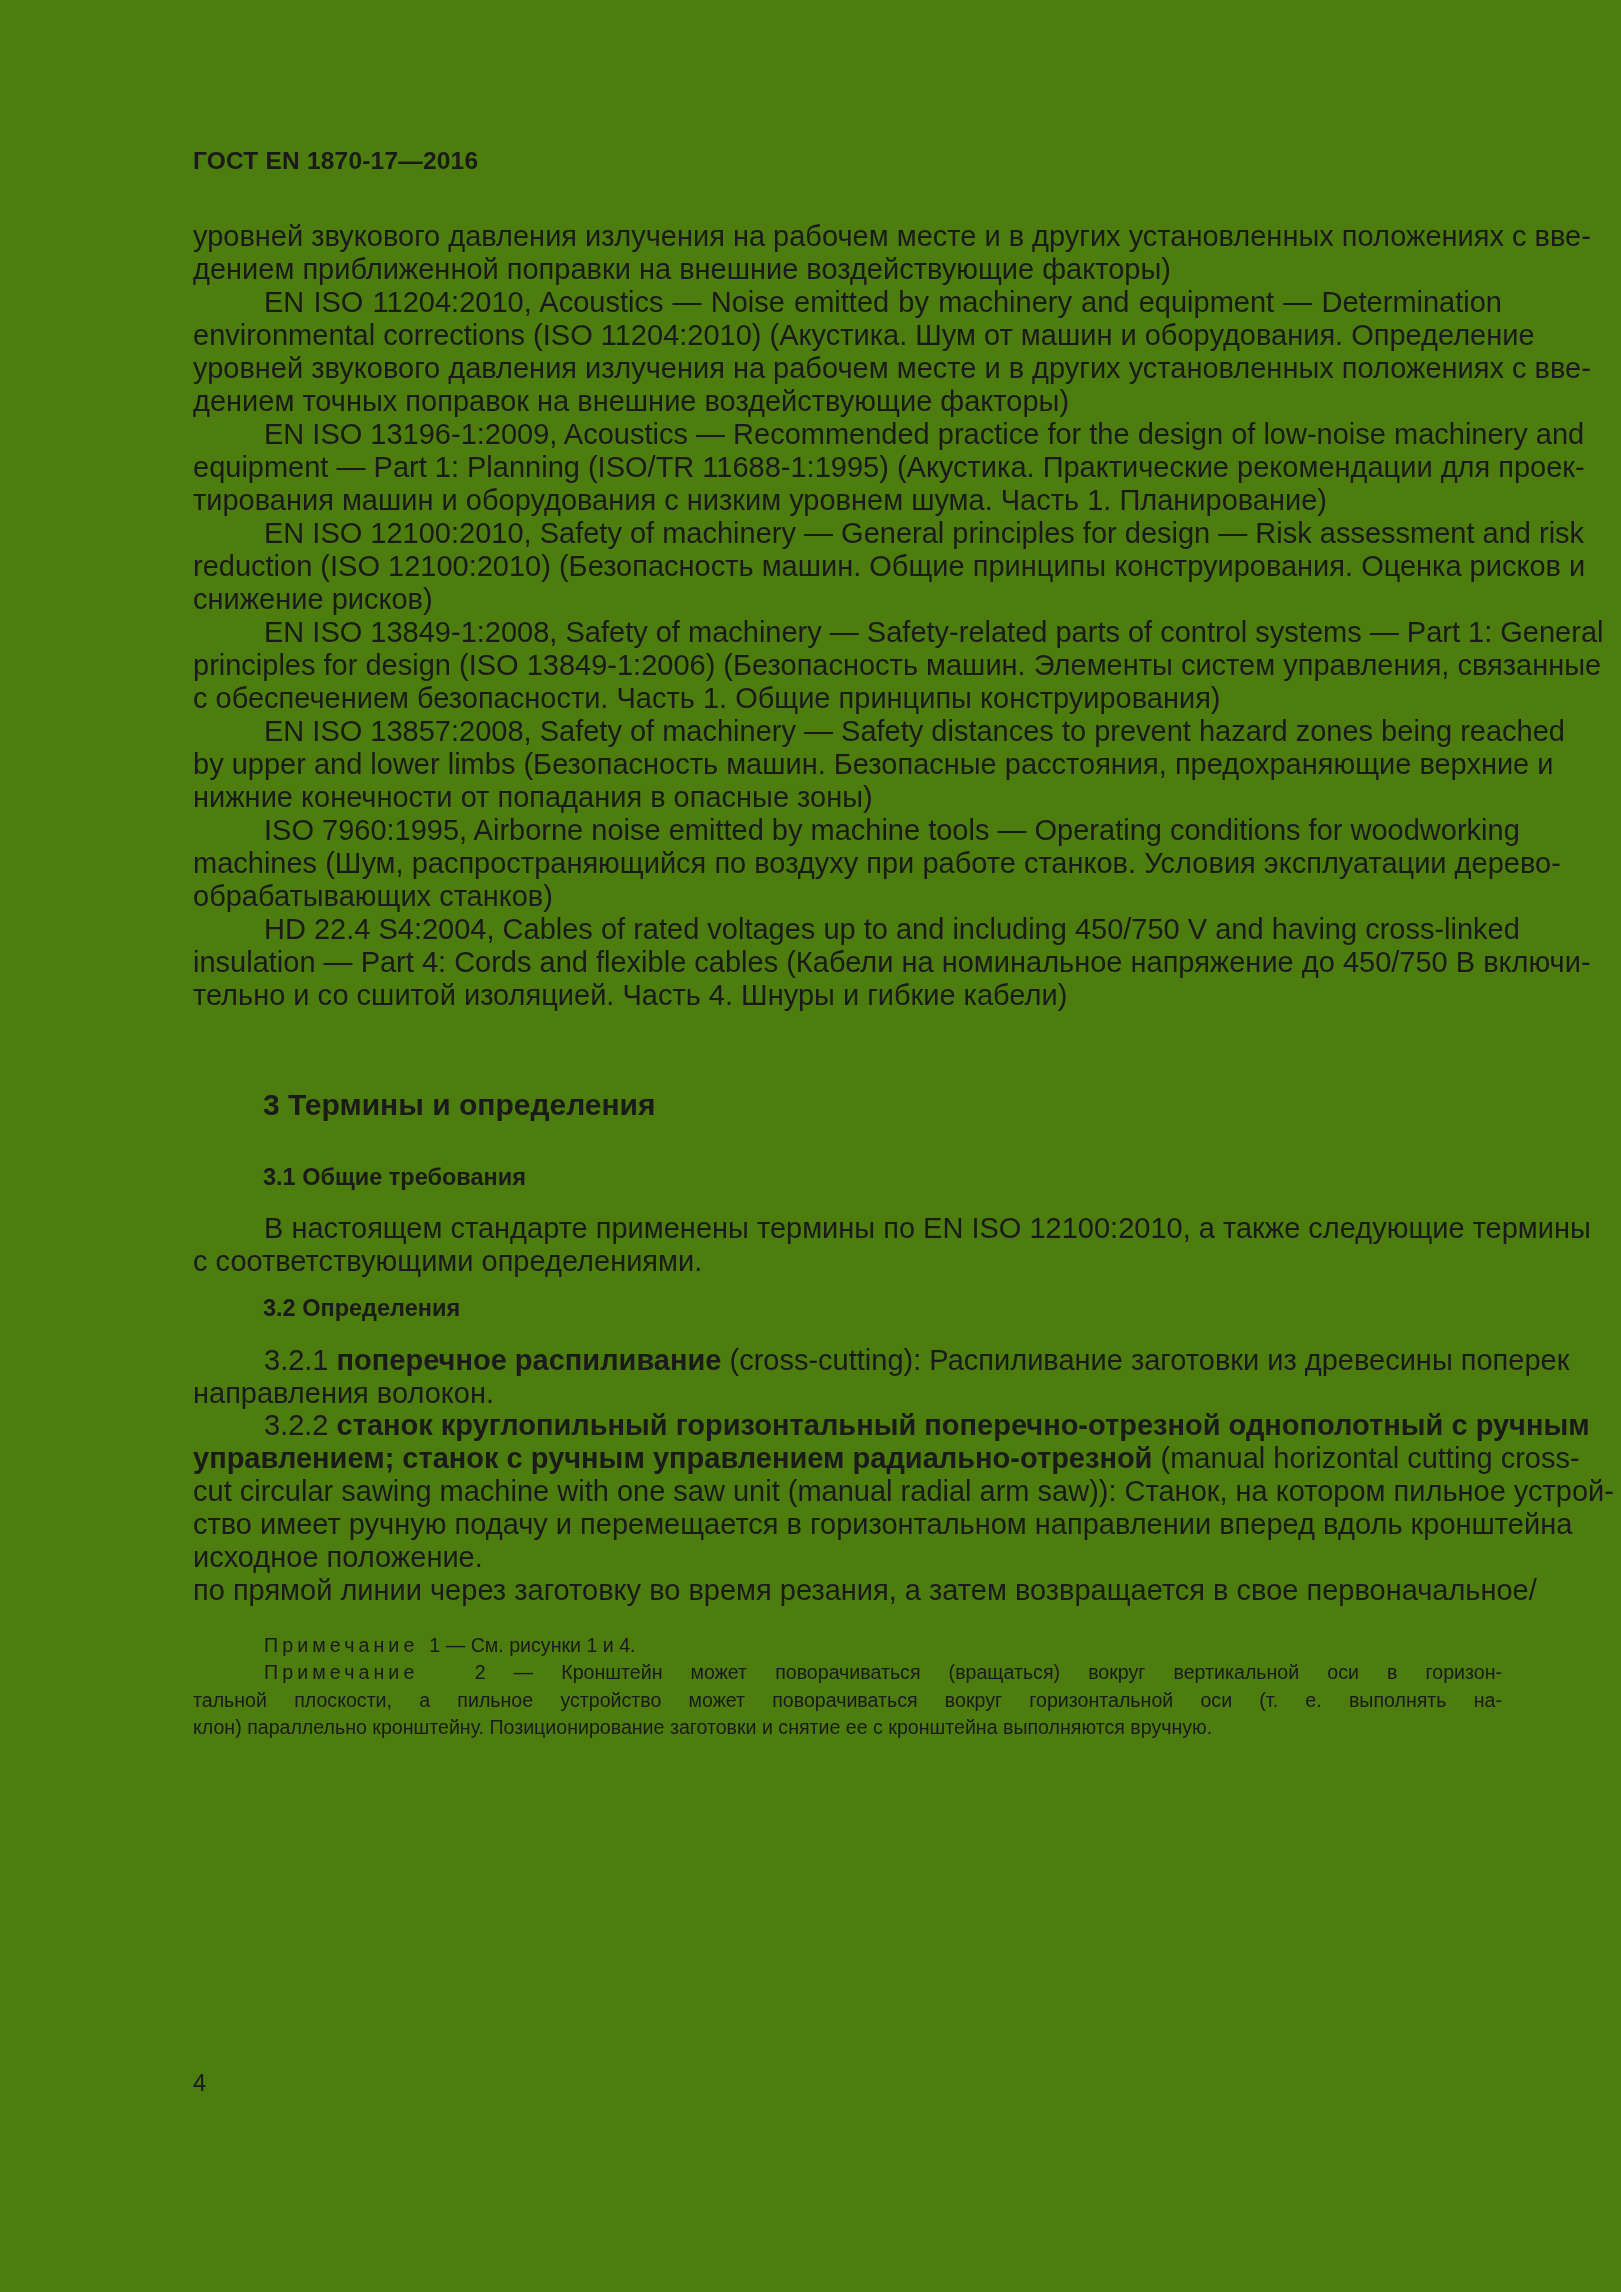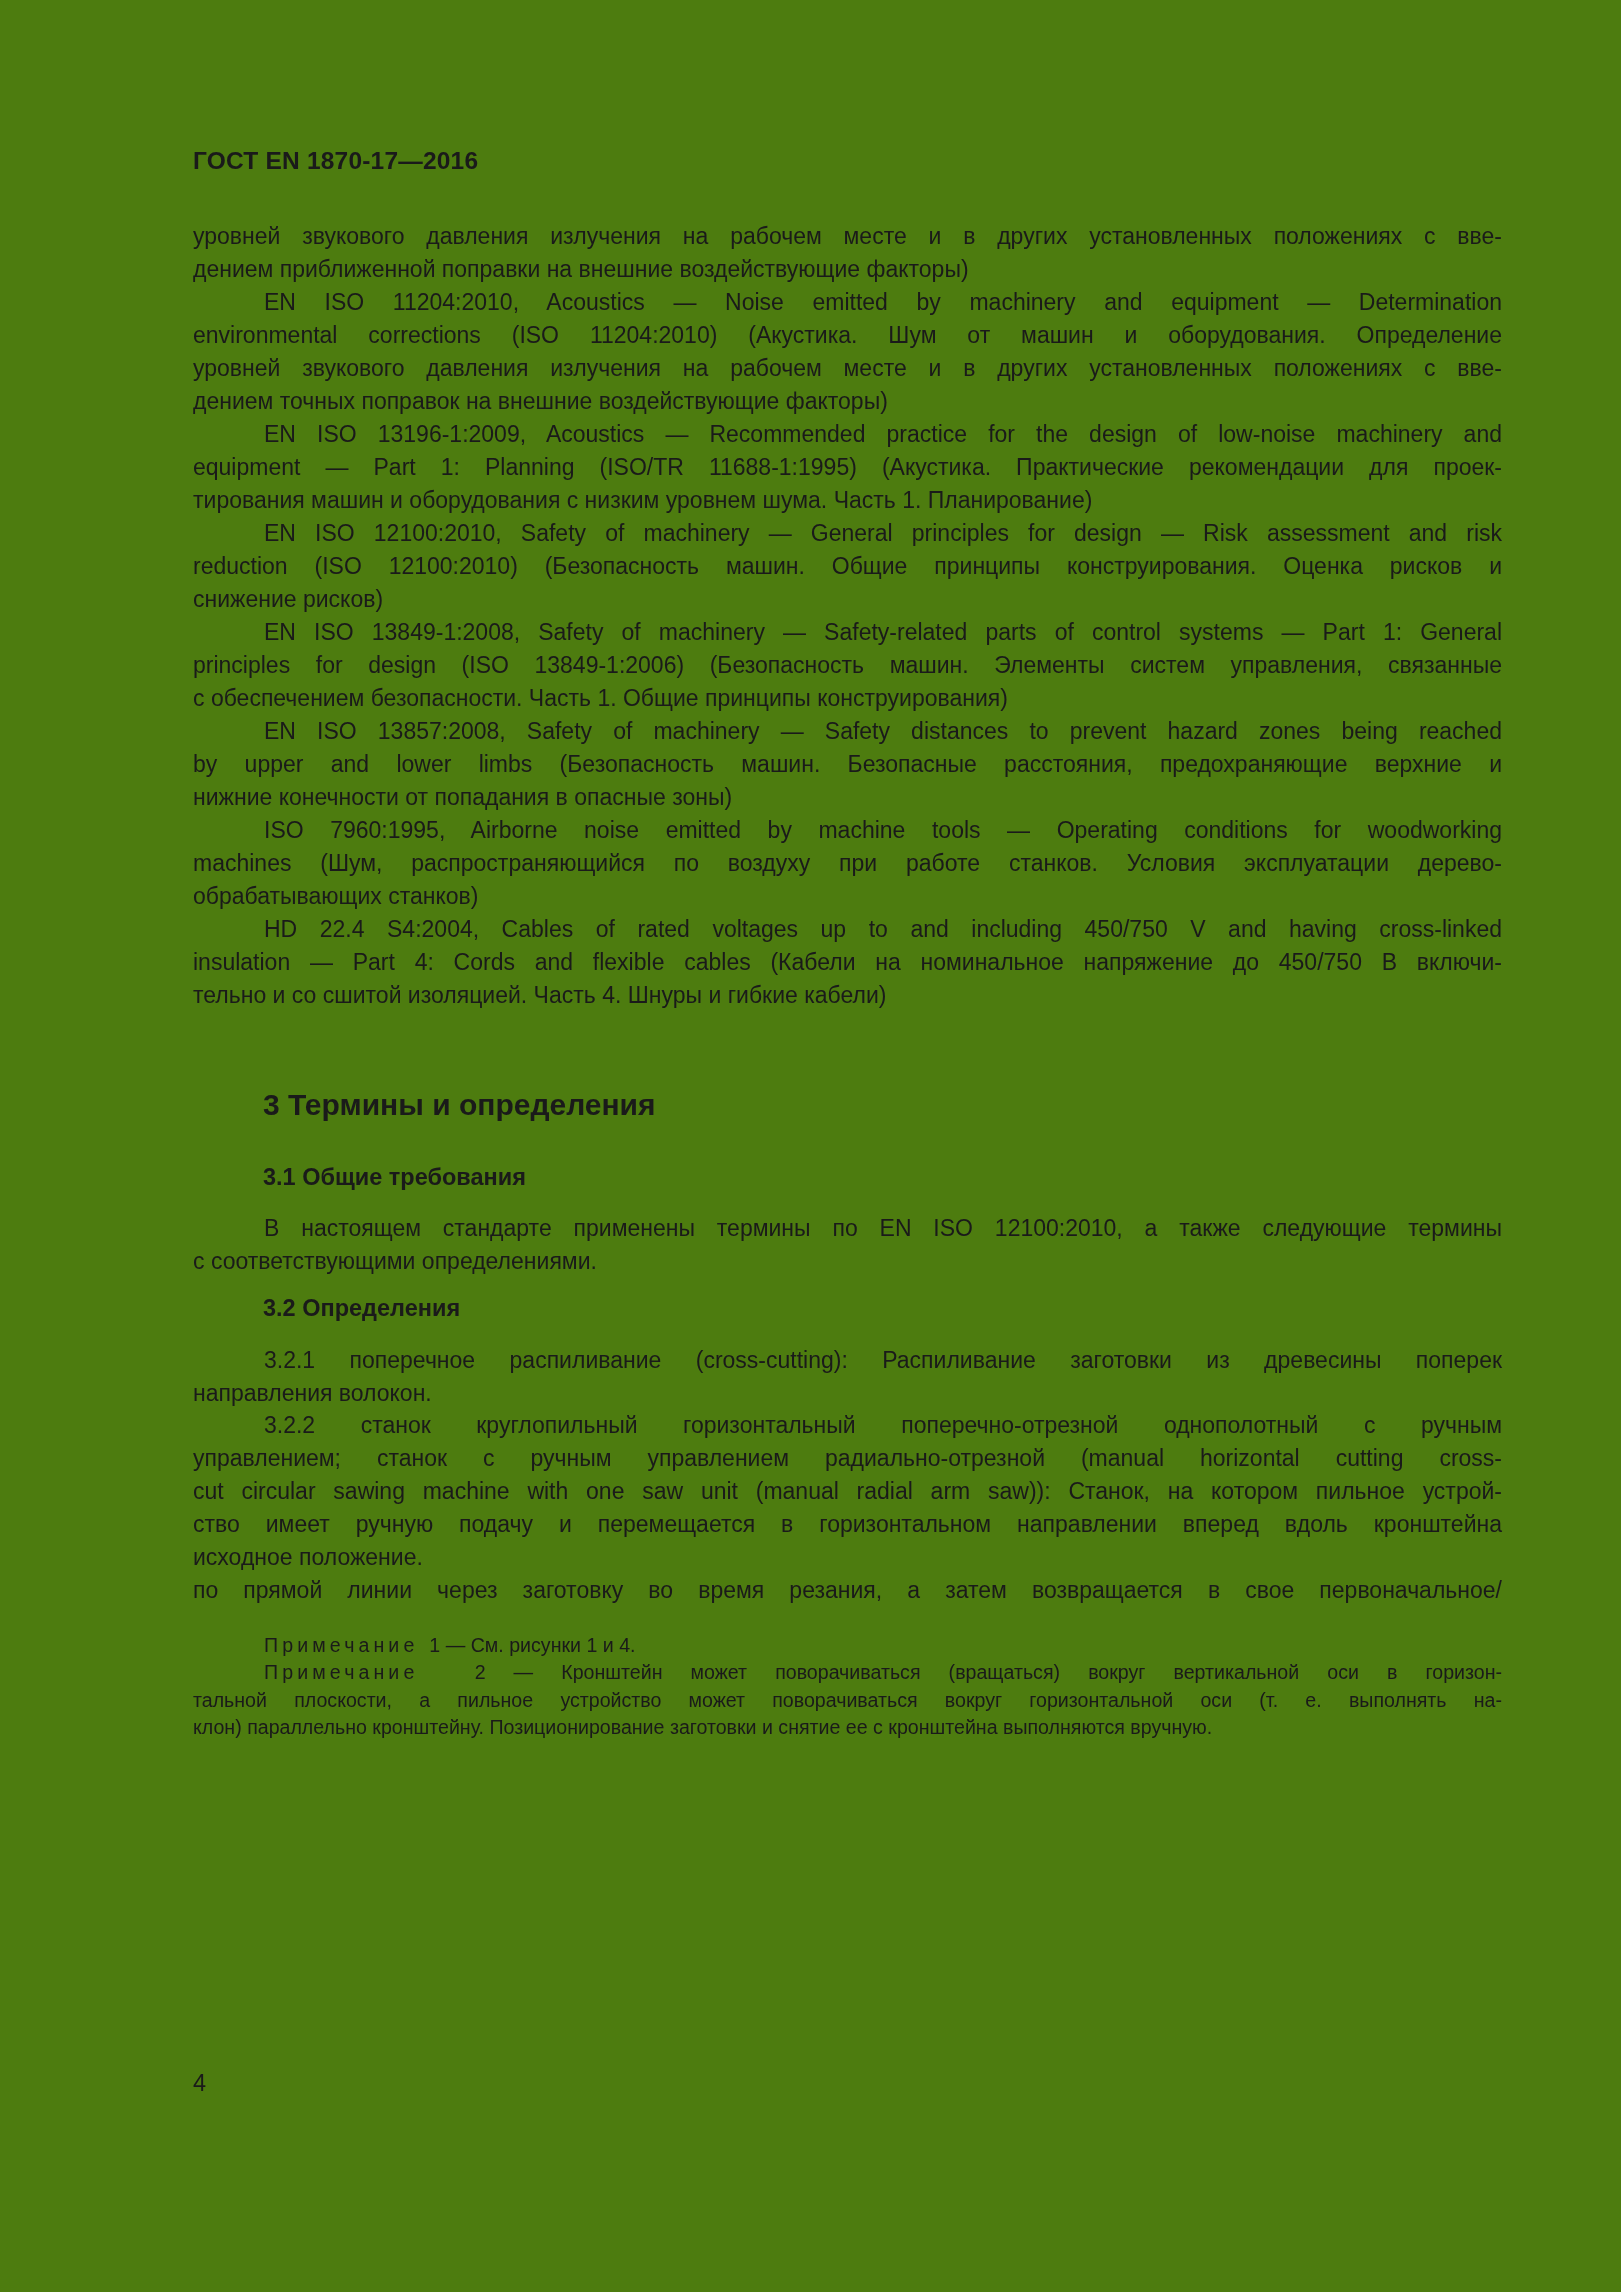--- a/index.html
+++ b/index.html
@@ -1,29 +1,29 @@
 <!DOCTYPE html>
 <html><head>
 <meta charset="utf-8">
 <style>
   html, body { margin: 0; padding: 0; background: #ffffff; }
   body { width: 1621px; height: 2293px; position: relative; overflow: hidden;
          font-family: "Liberation Sans", "DejaVu Sans", sans-serif; color: #1a1a1a; }
   .page { position: absolute; left: 0; top: 0; width: 1621px; height: 2293px; background: #4d7c0f; }
   .doc-header { position: absolute; left: 193px; top: 147px; font-size: 24.5px; font-weight: bold; letter-spacing: 0.2px; }
   .block { position: absolute; left: 193px; width: 1309px; }
-  .line { display: block; height: 33px; line-height: 33px; font-size: 23px; white-space: nowrap;
+  .line { display: block; height: 33px; line-height: 33px; font-size: 29px; white-space: nowrap;
           text-align: justify; text-align-last: justify; }
   .line.last { text-align-last: left; }
   .line.ind { padding-left: 71px; }
   .note .line { height: 27.4px; line-height: 27.4px; font-size: 19.6px; }
   .note .line.ind { padding-left: 71px; }
   .h-section { position: absolute; left: 263px; font-size: 30px; font-weight: bold; }
   .h-sub { position: absolute; left: 263px; font-size: 23.5px; font-weight: bold; }
-  .b { font-weight: normal; margin-top: 37px; }
+  .b { font-weight: bold; margin-top: 37px; }
   .spaced { letter-spacing: 4.1px; }
   .page-num { position: absolute; left: 193px; top: 2070px; font-size: 23.5px; }
 </style>
 </head>
 <body>
 
 <div class="page">
 
   <div class="doc-header">ГОСТ EN 1870-17—2016</div>
 

